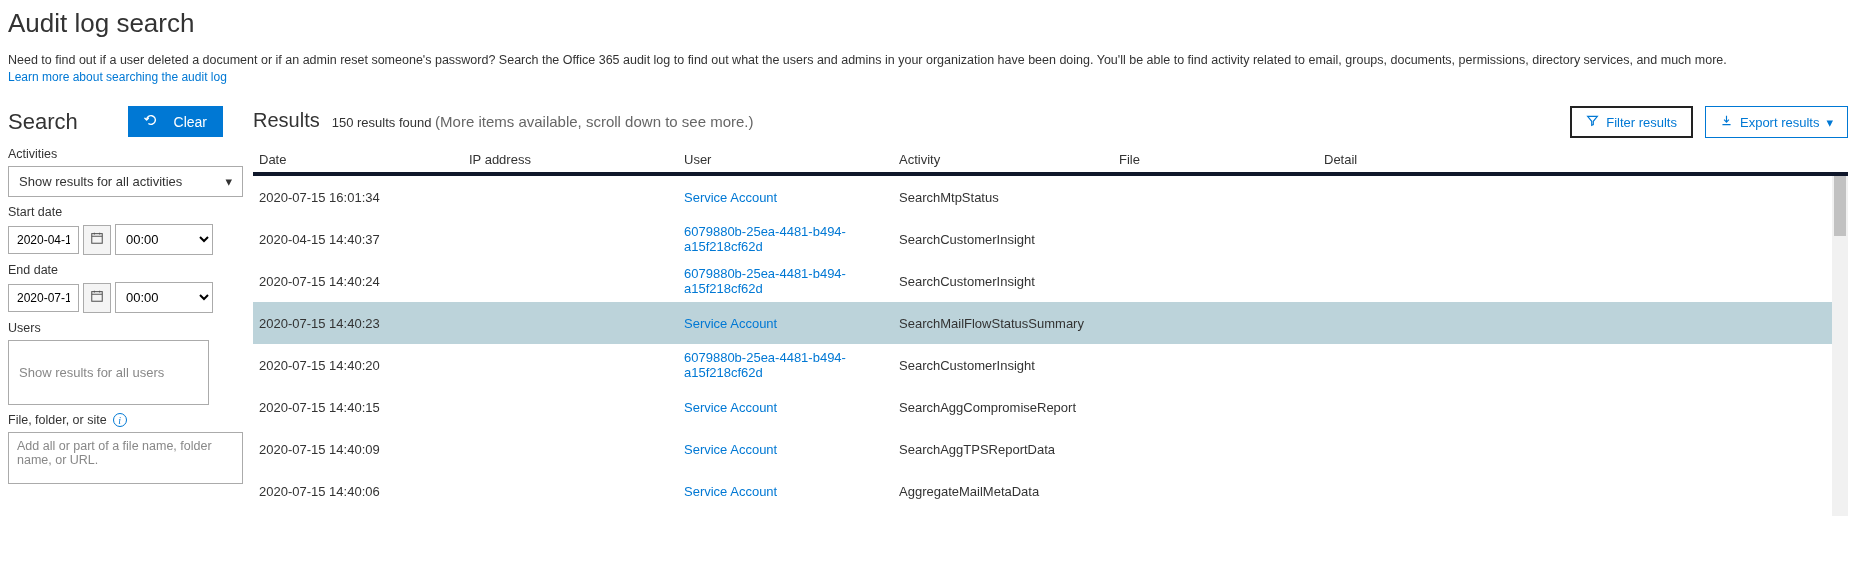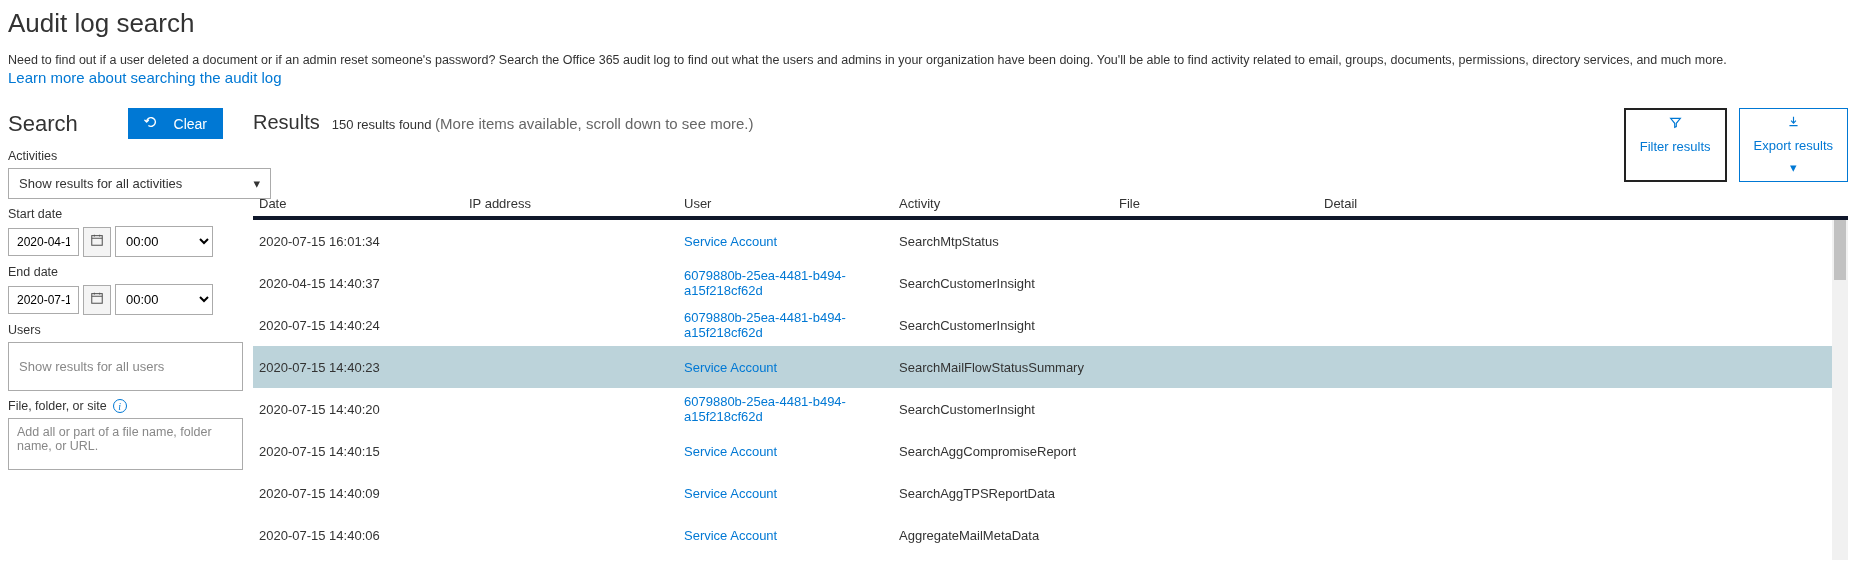--- a/index.html
+++ b/index.html
@@ -18,21 +18,21 @@
     color: #333;
     margin: 0 0 14px 0;
   }
   .page-desc {
     font-size: 12.5px;
     color: #333;
     margin: 4px 0 2px 0;
   }
   .learn-link {
     color: #0078d4;
-    font-size: 15px;
+    font-size: 12px;
     text-decoration: none;
     cursor: pointer;
   }
   .main-row {
     display: flex;
     margin-top: 22px;
   }
   .search-col {
     width: 245px;
     flex: 0 0 245px;
@@ -67,21 +67,21 @@
   .clear-btn svg { width:14px; height:14px; }
   .field-label {
     font-size: 12.5px;
     color: #333;
     margin: 8px 0 5px 0;
     display: flex;
     align-items: center;
     gap: 6px;
   }
   .activities-select {
-    width: 263px;
+    width: 235px;
     border: 1px solid #ababab;
     padding: 7px 10px;
     font-size: 13px;
     background: #fff;
     cursor: pointer;
     display: flex;
     justify-content: space-between;
     align-items: center;
   }
   .date-row {
@@ -104,23 +104,23 @@
     cursor:pointer;
   }
   .time-select {
     width: 98px;
     border: 1px solid #ababab;
     padding: 6px 6px;
     font-size: 13px;
     background: #fff;
   }
   .users-input {
-    width: 235px;
-    border: 1px solid #ababab;
-    padding: 16px 10px;
+    width: 201px;
+    border: 1px solid #ababab;
+    padding: 24px 10px;
     font-size: 13px;
   }
   .file-input {
     width: 235px;
     height: 52px;
     border: 1px solid #ababab;
     padding: 6px 8px;
     font-size: 12.5px;
     resize: none;
     font-family: inherit;
@@ -165,21 +165,20 @@
   .action-btn {
     border:1px solid #0078d4;
     background:#fff;
     color:#0078d4;
     padding:6px 14px;
     font-size:13px;
     cursor:pointer;
     display:flex;
     align-items:center;
     gap:7px;
-    flex-direction:column;
   }
   .action-btn.filter { border:2px solid #222; color:#0078d4; }
   .table-wrap {
     position: relative;
   }
   .table-header, .table-row {
     display:flex;
     align-items:center;
     padding: 0 6px;
     font-size:13px;

